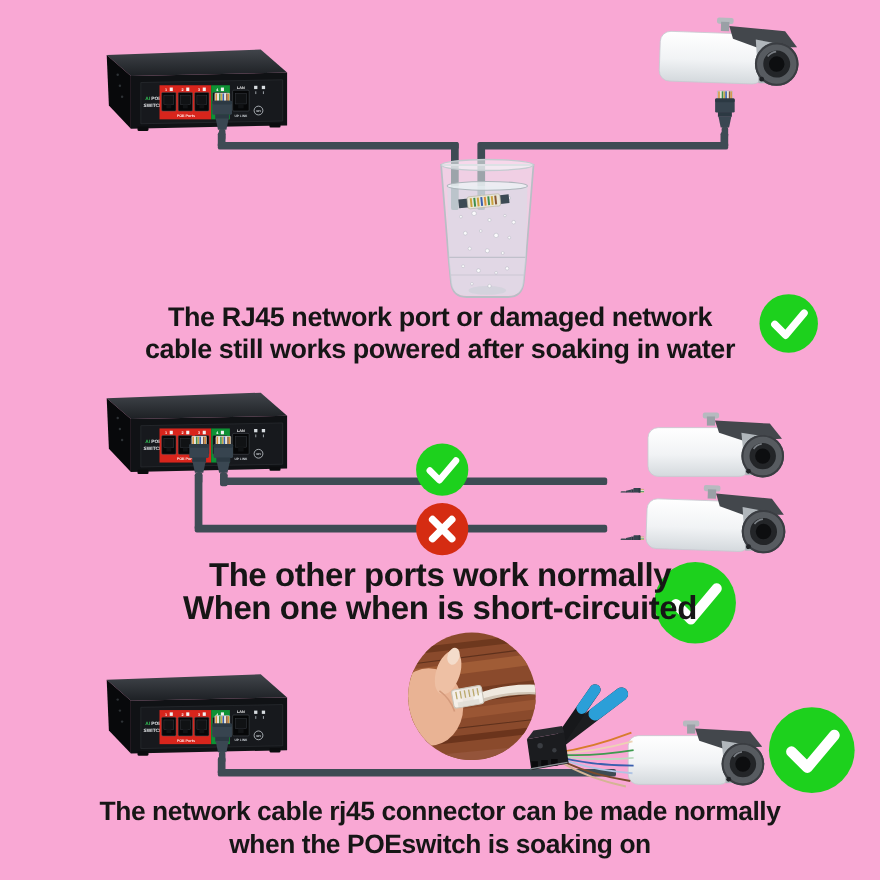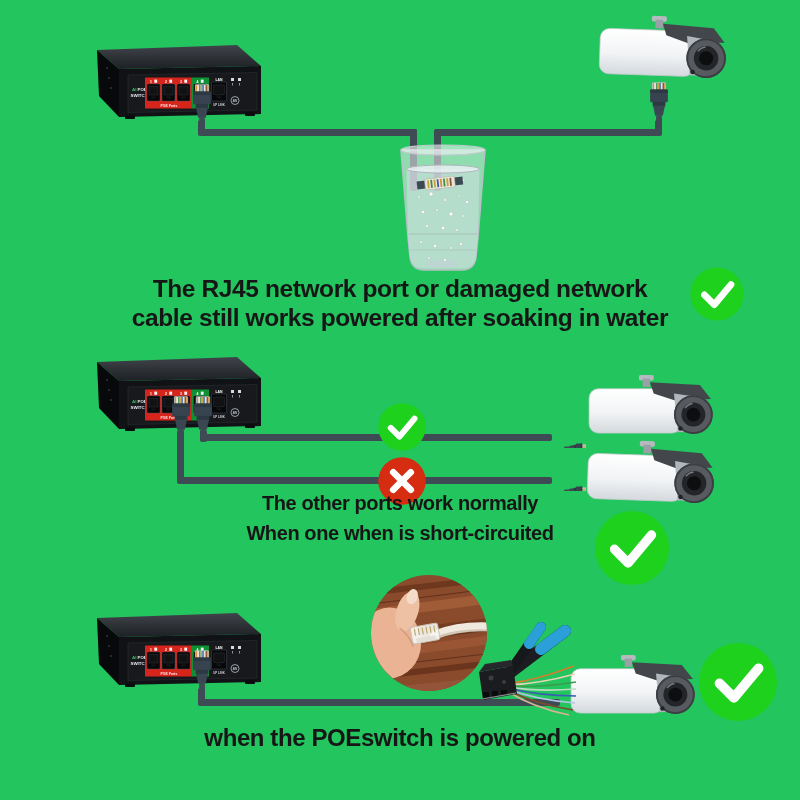--- a/index.html
+++ b/index.html
@@ -2,28 +2,28 @@
 <html><head>
 <meta charset="utf-8">
 <style>
   :root{
     --green:#1dd11d;
     --red:#d52c12;
     --cable:#3e4b54;
   }
   html,body{margin:0;padding:0;}
   body{width:800px;height:800px;background:#ffffff;font-family:"Liberation Sans",sans-serif;}
-  #canvas{position:relative;width:800px;height:800px;overflow:hidden;background:#22c55e;}
+  #canvas{position:relative;width:800px;height:800px;overflow:hidden;background:#f9a8d4;}
   .abs{position:absolute;}
   .cable{position:absolute;background:var(--cable);border-radius:2px;z-index:1;}
   .z2{z-index:2;}.z3{z-index:3;}.z4{z-index:4;}.z5{z-index:5;}
   .caption{position:absolute;left:0;width:800px;text-align:center;font-weight:700;
            color:#161616;letter-spacing:-0.4px;z-index:6;}
   #caption-1{top:274px;font-size:24.5px;line-height:29px;}
-  #caption-2{top:488px;font-size:20px;line-height:30px;}
+  #caption-2{top:509px;font-size:30px;line-height:30px;}
   #caption-3{top:723px;font-size:24px;line-height:30px;}
   svg text{font-family:"Liberation Sans",sans-serif;}
 </style>
 </head>
 <body>
 
 <div id="canvas">
 
 <svg width="0" height="0" style="position:absolute" aria-hidden="true">
   <defs>
@@ -335,19 +335,20 @@
       <use href="#sym-photo"></use>
     </svg>
 <svg class="abs z4" style="left:477px;top:622px" width="102" height="98">
       <use href="#sym-crimper"></use>
     </svg>
 <svg class="abs z3" style="left:566px;top:654px" width="132" height="72">
       <use href="#sym-camera"></use>
     </svg>
 
 <div id="caption-3" class="caption">
-  <div>when the POEswitch is powered on</div>
+  <div>The network cable rj45 connector can be made normally</div>
+  <div>when the POEswitch is soaking on</div>
 </div>
 <svg class="abs z5" style="left:697px;top:641px" width="82" height="82">
       <use href="#sym-check"></use>
     </svg>
 
 </div>
 
 </body></html>

